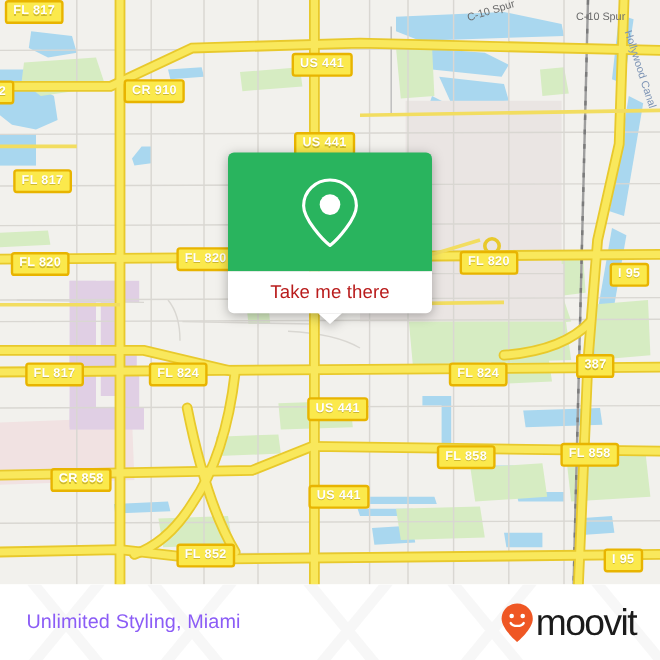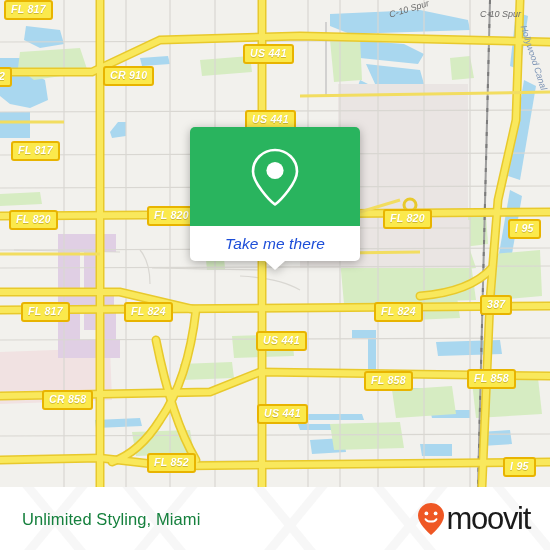--- a/index.html
+++ b/index.html
@@ -10,21 +10,20 @@
     overflow: hidden;
   }
   #app { position: relative; width: 550px; height: 550px; }
 
   
   #map-area {
     position: absolute; left: 0; top: 0;
     width: 550px; height: 487px;
     background: #f2f1ed;
     overflow: hidden;
-    font-style: italic;
   }
   #map-svg { position: absolute; left: 0; top: 0; }
 
   
   .shield {
     position: absolute;
     background: #fbe94c;
     border: 2px solid #e8b400;
     border-radius: 3px;
     color: #ffffff;
@@ -63,21 +62,21 @@
   }
   #popup-white {
     background: #ffffff;
     border-radius: 0 0 5px 5px;
     height: 35px;
     display: flex;
     align-items: center;
     justify-content: center;
   }
   #popup-label {
-    color: #1d4ed8;
+    color: #b91c1c;
     font-size: 15.5px;
     letter-spacing: .1px;
   }
   #popup-tail {
     position: absolute;
     left: 50%; top: 134px;
     margin-left: -10px;
     width: 0; height: 0;
     border-left: 10px solid transparent;
     border-right: 10px solid transparent;
@@ -106,21 +105,21 @@
   #footer-watermark {
     position: absolute; left: 0; top: 0;
     width: 550px; height: 63px;
     opacity: .5;
   }
   #footer-title {
     position: absolute;
     left: 22px; top: 50%;
     transform: translateY(-50%);
     font-size: 16.5px;
-    color: #15803d;
+    color: #8b5cf6;
     letter-spacing: .1px;
     white-space: nowrap;
   }
   #brand {
     position: absolute;
     right: 20px; top: 50%;
     transform: translateY(-50%);
     display: flex;
     align-items: center;
     gap: 0;

